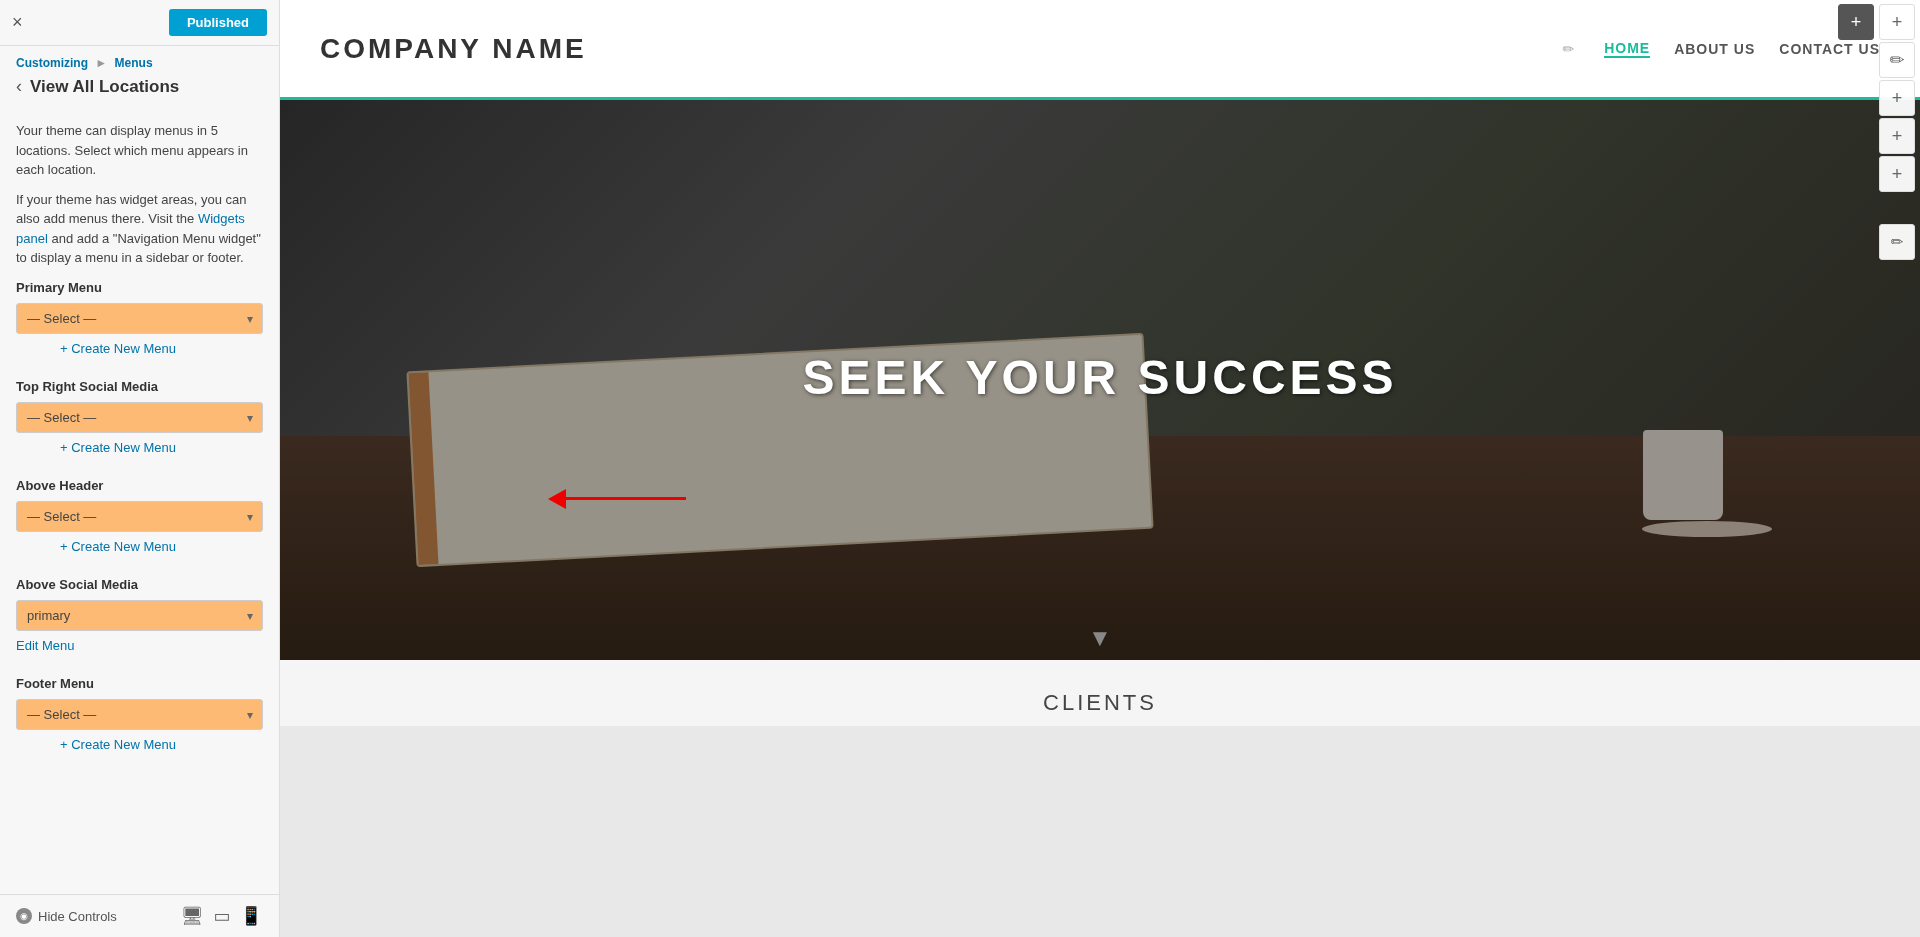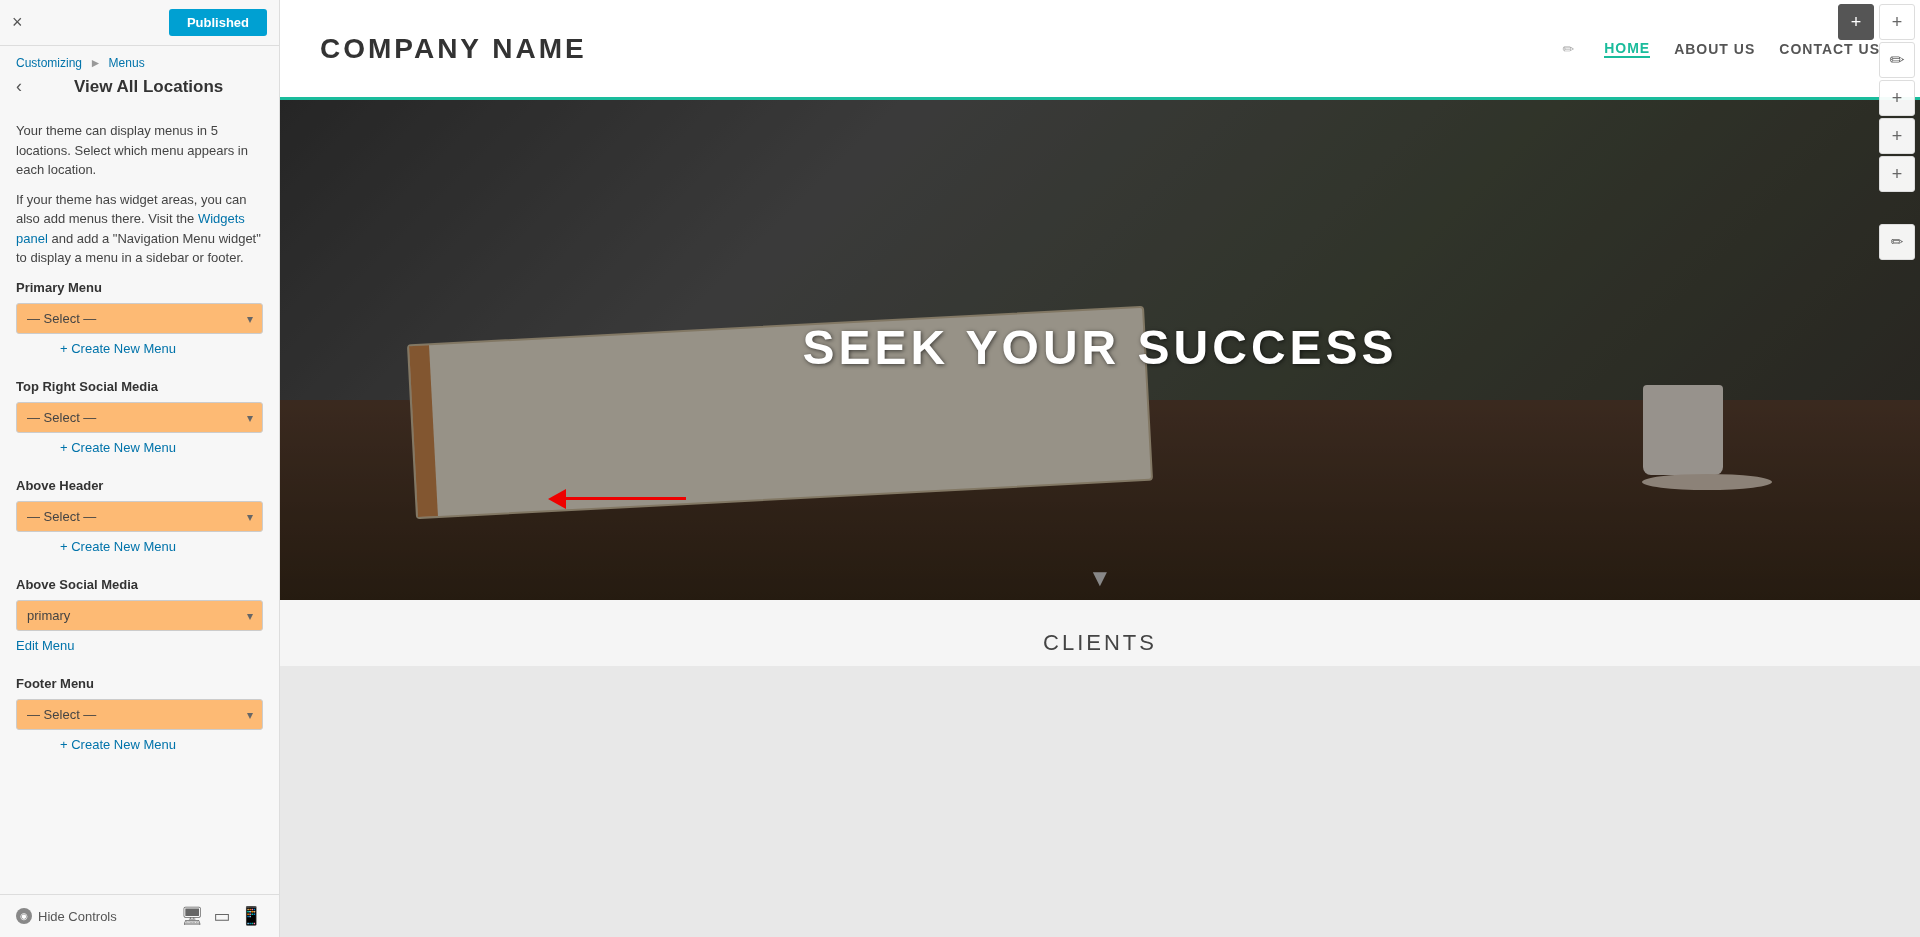--- a/index.html
+++ b/index.html
@@ -32,31 +32,31 @@
     }
     .published-btn {
       background: #00a0d2; color: #fff; border: none; padding: 6px 18px; border-radius: 3px; font-size: 13px; cursor: pointer; font-weight: 600;
     }
 
     
     .panel-breadcrumb {
       padding: 10px 16px 4px;
       font-size: 12px; color: #555;
     }
-    .panel-breadcrumb span { color: #0073aa; cursor: pointer; }
+    .panel-breadcrumb span { color: #0073aa; cursor: pointer; font-weight: bold; }
     .panel-breadcrumb .sep { color: #999; margin: 0 4px; }
 
     
     .panel-title-row {
       display: flex; align-items: center; padding: 2px 16px 10px;
     }
     .panel-back-btn {
       background: none; border: none; cursor: pointer; font-size: 18px; color: #555; margin-right: 8px;
     }
-    .panel-title { font-size: 17px; font-weight: 600; color: #333; margin-left: 44px; }
+    .panel-title { font-size: 17px; font-weight: 600; color: #333; }
 
     
     .panel-body {
       padding: 14px 16px;
       flex: 1;
       overflow-y: auto;
       font-size: 13px;
       color: #444;
       line-height: 1.5;
     }
@@ -132,21 +132,21 @@
     }
     .nav-link {
       font-size: 14px; font-weight: 600; color: #555; text-decoration: none; letter-spacing: 1px; cursor: pointer;
       display: flex; align-items: center; gap: 4px;
     }
     .nav-link.active { color: #1abc9c; border-bottom: 2px solid #1abc9c; }
 
     
     .hero-section {
       position: relative;
-      height: 500px;
+      height: 560px;
       overflow: hidden;
       background: #4c1d95;
     }
     .hero-bg {
       position: absolute; top: 0; left: 0; right: 0; bottom: 0;
       background: linear-gradient(135deg, #3a3a3a 0%, #5a5a5a 30%, #4a5040 60%, #3a3530 100%);
     }
     
     .hero-overlay {
       position: absolute; top: 0; left: 0; right: 0; bottom: 0;

